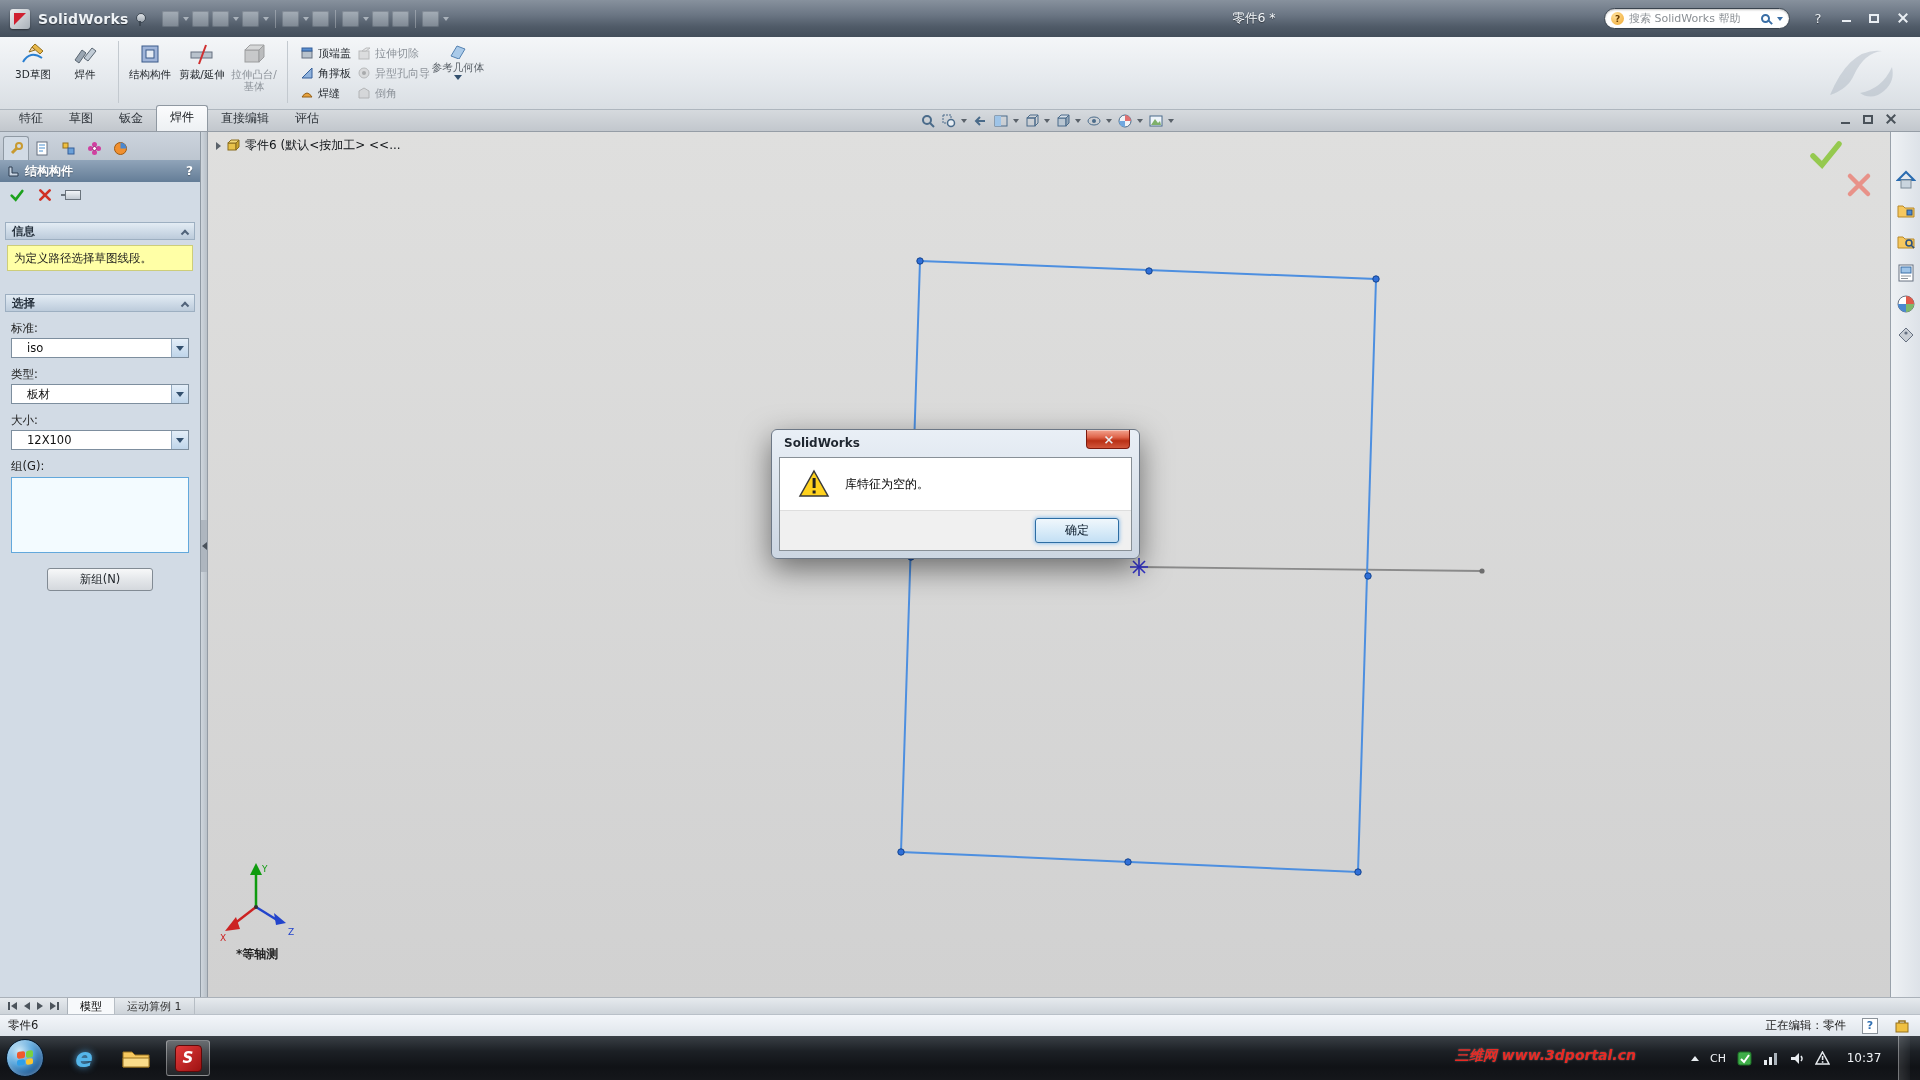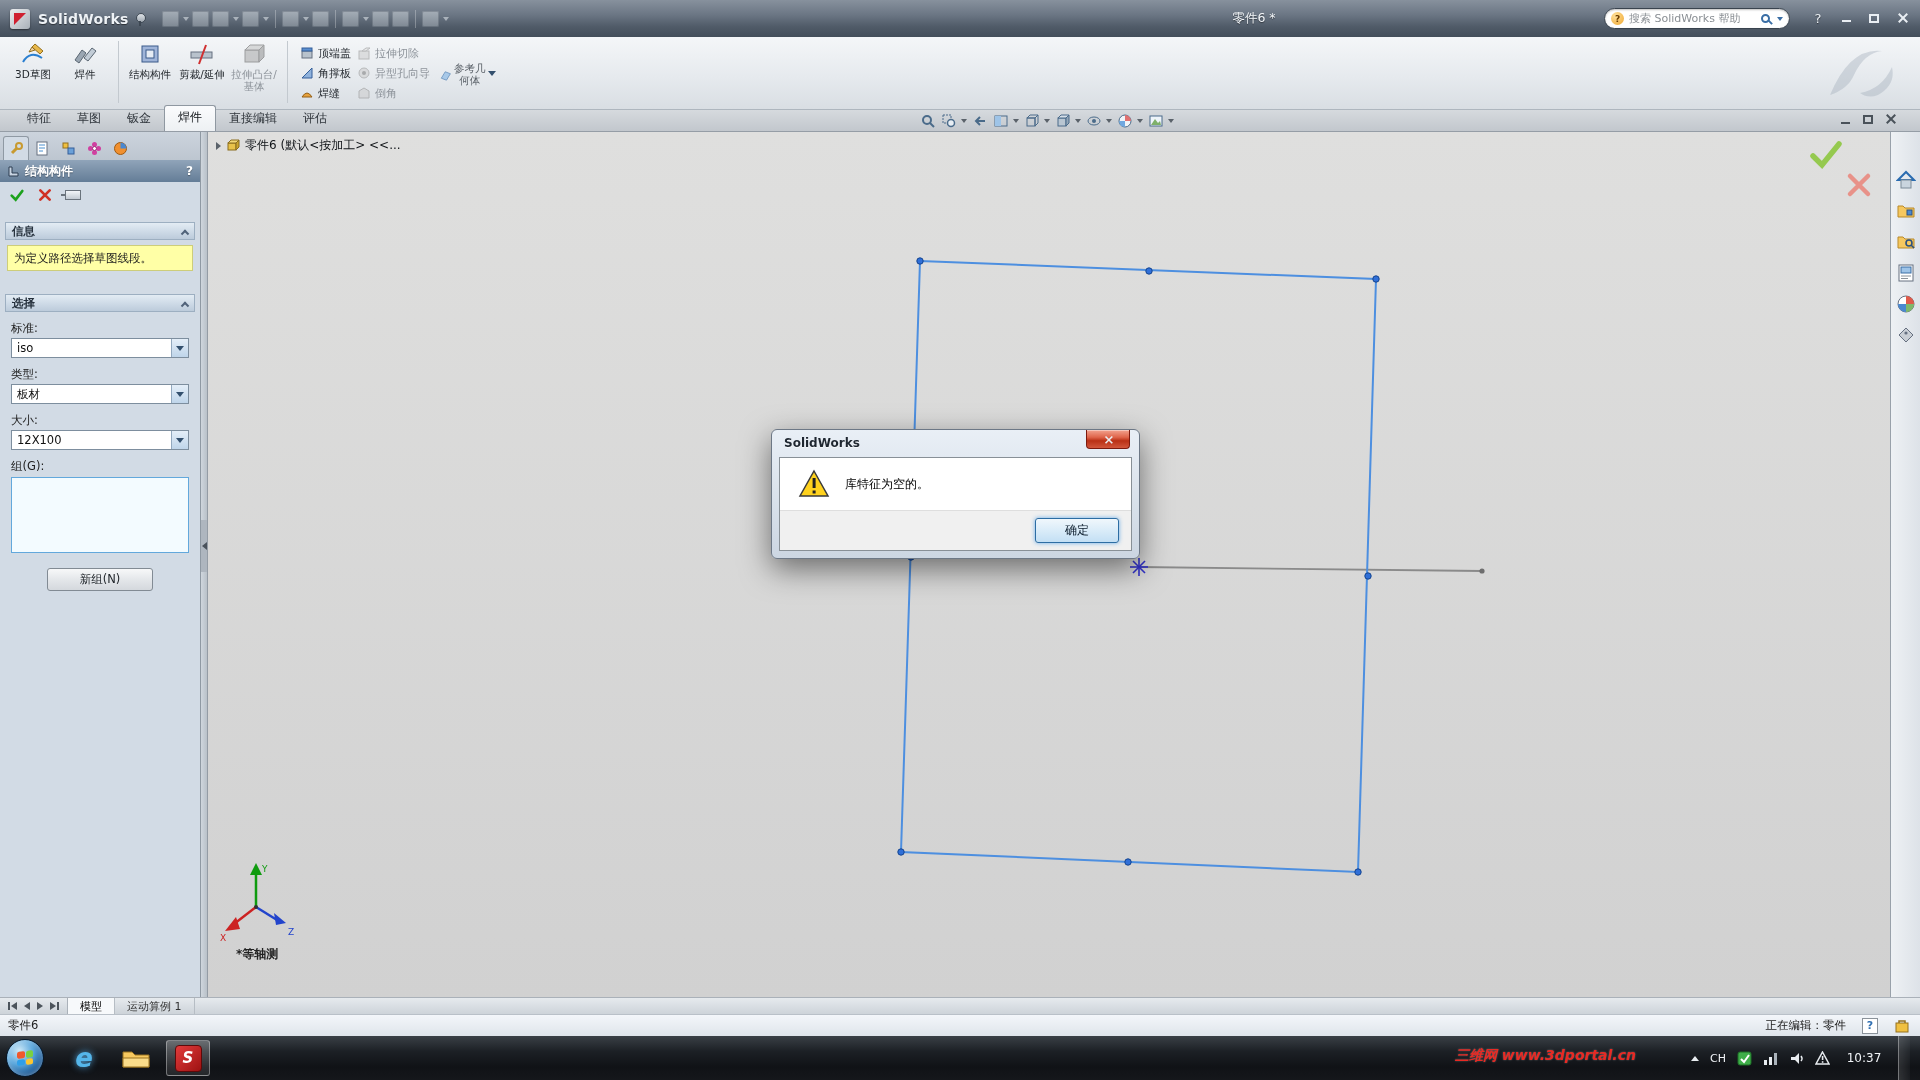--- a/index.html
+++ b/index.html
@@ -63,29 +63,29 @@
   .big-btn { width:50px; height:67px; margin-right:2px; display:flex; flex-direction:column; align-items:center; border-radius:3px; }
   .big-btn svg { width:26px; height:24px; margin-top:3px; }
   .blabel { font-size:10.5px; line-height:12px; text-align:center; color:#23282d; margin-top:2px; width:50px; }
   .disabled .blabel { color:#8d939a; }
   .disabled svg { filter:grayscale(1); opacity:.55; }
   .vsep { width:1px; height:62px; background:#c3c9cf; margin:2px 6px 0; flex:0 0 auto; }
   .small-col { display:flex; flex-direction:column; margin:6px 0 0 6px; gap:4px; }
   .small-btn { display:flex; align-items:center; gap:4px; height:16px; font-size:11px; color:#2a2f35; white-space:nowrap; }
   .small-btn svg { width:14px; height:14px; flex:0 0 auto; }
   .small-btn.disabled { color:#8d939a; }
-  .ref-btn { width:56px; height:67px; margin-left:10px; display:flex; flex-direction:row; align-items:center; color:#5a6168; }
+  .ref-btn { width:56px; height:67px; display:flex; flex-direction:column; align-items:center; color:#5a6168; }
   .ref-btn svg { width:18px; height:16px; margin-top:4px; }
   .ref-btn .blabel { color:#5a6168; width:56px; }
   .ds-mark { position:absolute; right:14px; top:0; opacity:.35; }
 
   
   .tabrow { position:absolute; left:0; top:110px; width:100%; height:22px;
     background:linear-gradient(#d6dade,#c2c7cd); border-bottom:1px solid #959da6; z-index:20; }
-  .cm-tabs { display:flex; height:100%; padding-left:14px; align-items:flex-end; }
+  .cm-tabs { display:flex; height:100%; padding-left:6px; align-items:flex-end; }
   .cm-tab { padding:3px 13px 4px; font-size:12px; color:#30363c; white-space:nowrap; }
   .cm-tab.active { background:linear-gradient(#fbfcfd,#edf0f3); border:1px solid #8f98a1; border-bottom:none;
     border-radius:3px 3px 0 0; padding-bottom:5px; color:#101418; }
   .hud { position:absolute; left:918px; top:2px; display:flex; align-items:center; gap:2px; }
   .hud-icon { width:19px; height:17px; border-radius:2px; display:flex; align-items:center; justify-content:center; }
   .hud-arrow { width:0; height:0; border-left:3px solid transparent; border-right:3px solid transparent;
     border-top:4px solid #5a626a; margin:0 1px; }
   .doc-controls { position:absolute; right:24px; top:4px; display:flex; gap:13px; align-items:center; }
   .dc-min { width:9px; height:2px; background:#4a525a; margin-top:8px; }
   .dc-restore { width:10px; height:9px; border:2px solid #4a525a; }
@@ -112,21 +112,21 @@
     border:1px solid #9dafc1; display:flex; align-items:center; padding:0 6px;
     font-size:11.5px; font-weight:bold; color:#25303c; }
   .sec-header.first { margin-top:14px; }
   .sec-header.sel { margin-top:23px;gap:35px; }
   .chev { margin-left:auto; width:6px; height:6px; border-left:2px solid #51637a; border-top:2px solid #51637a;
     transform:rotate(45deg) translate(2px,2px); }
   .info-box { margin:5px 7px 2px; background:#ffffa6; border:1px solid #cdcd7a; padding:5px 6px;
     font-size:11.5px; line-height:14px; color:#1c1c1c; }
   .fld-label { margin:9px 0 2px 11px; font-size:11.5px; color:#222; }
   .dd { margin:0 11px; height:20px; background:#fff; border:1px solid #7d8e9e; display:flex; align-items:stretch; }
-  .dd-value { flex:1; padding-left:5px; font-size:11.5px; color:#111; display:flex; align-items:center; }
+  .dd-value { flex:1; padding-left:15px; font-size:11.5px; color:#111; display:flex; align-items:center; }
   .dd-btn { width:17px; background:linear-gradient(#e4eef8,#bfd5ea); border-left:1px solid #93a9bf;
     display:flex; align-items:center; justify-content:center; }
   .dd-tri { width:0; height:0; border-left:4px solid transparent; border-right:4px solid transparent;
     border-top:5px solid #33506e; }
   .group-box { margin:3px 11px 0; height:76px; background:#f3fbff; border:1px solid #62a8dc; }
   .new-group { display:block; margin:15px auto 0; width:106px; height:23px;
     background:linear-gradient(#f7f8f9,#e4e7ea 50%,#d4d8dd); border:1px solid #828b94; border-radius:3px;
     font-size:11.5px; font-family:inherit; color:#1d2227; }
 
   .splitter { position:absolute; left:201px; top:132px; width:7px; bottom:83px;

